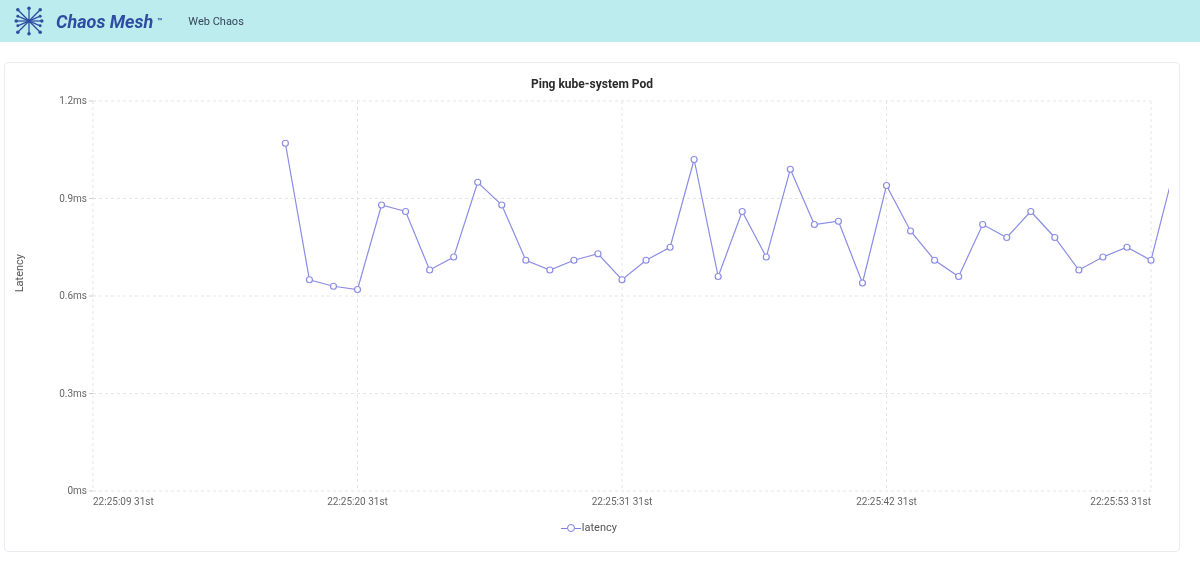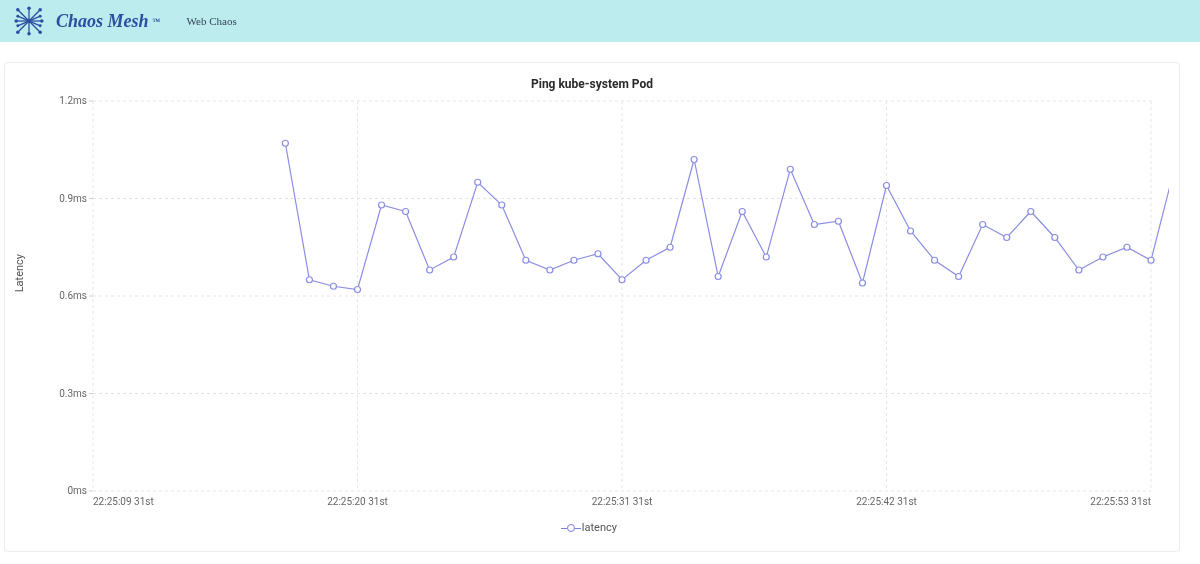--- a/index.html
+++ b/index.html
@@ -9,21 +9,20 @@
     width: 1200px;
     height: 564px;
     overflow: hidden;
   }
   .header {
     height: 42px;
     background: #bcecee;
     display: flex;
     align-items: center;
     padding: 0 12px;
-    font-family: Liberation Serif, serif;
   }
   .logo {
     width: 34px;
     height: 34px;
     margin-right: 10px;
     display: flex;
     align-items: center;
     justify-content: center;
   }
   .brand {

